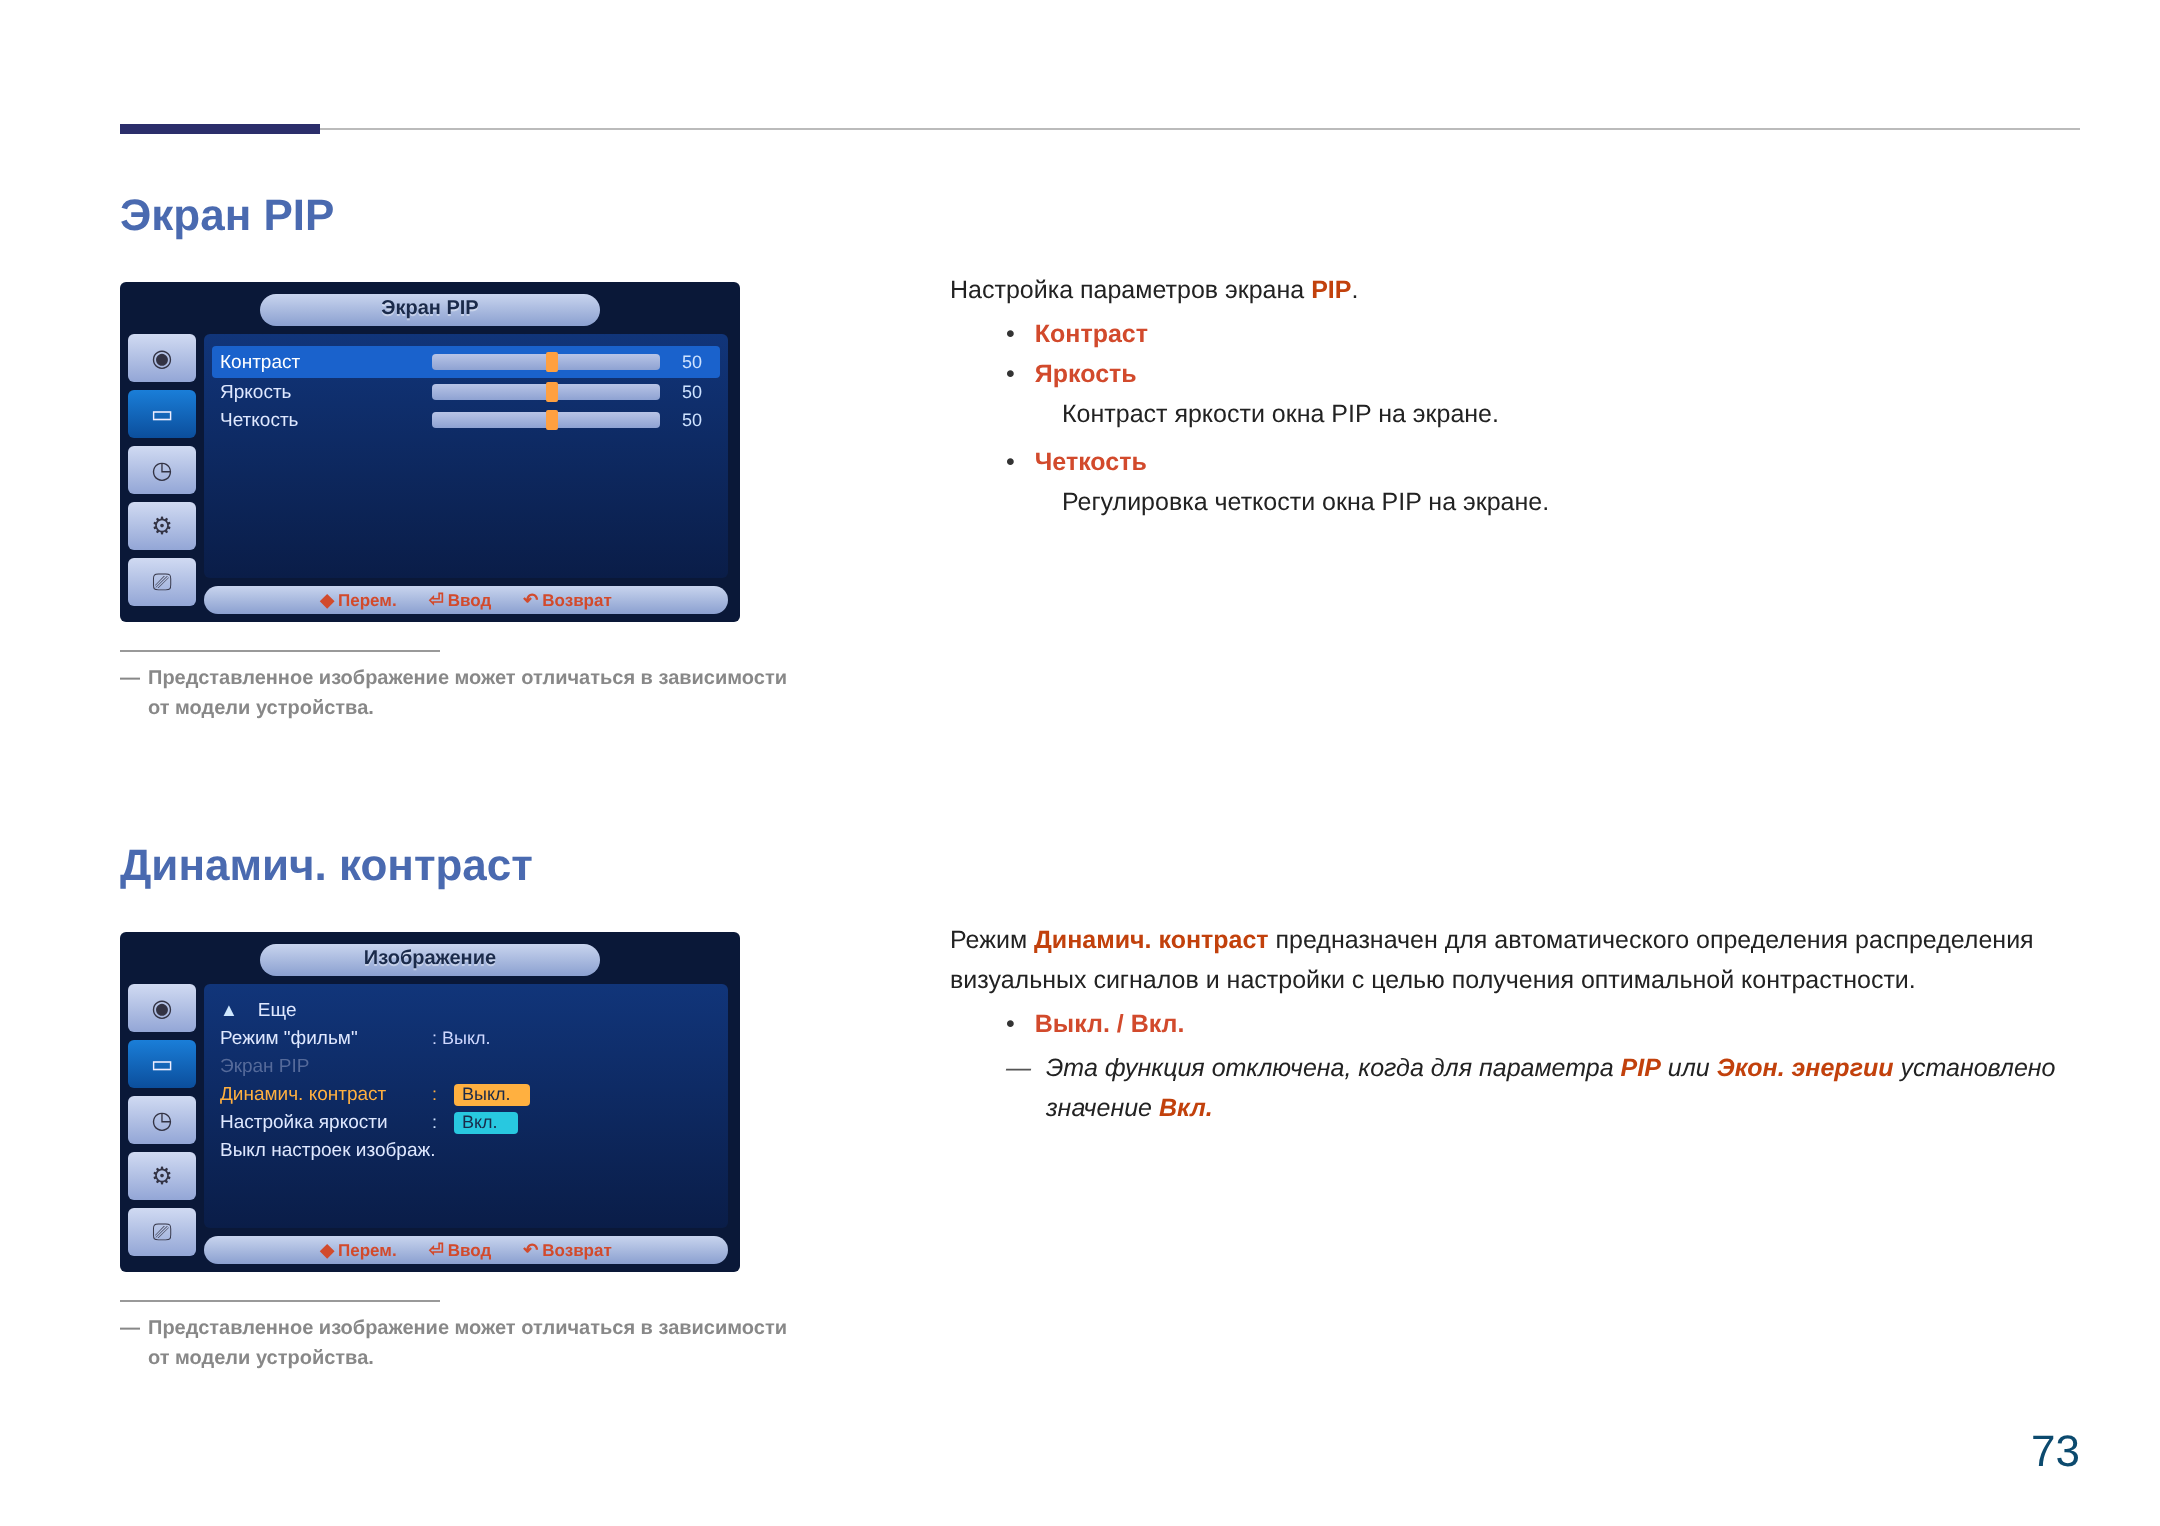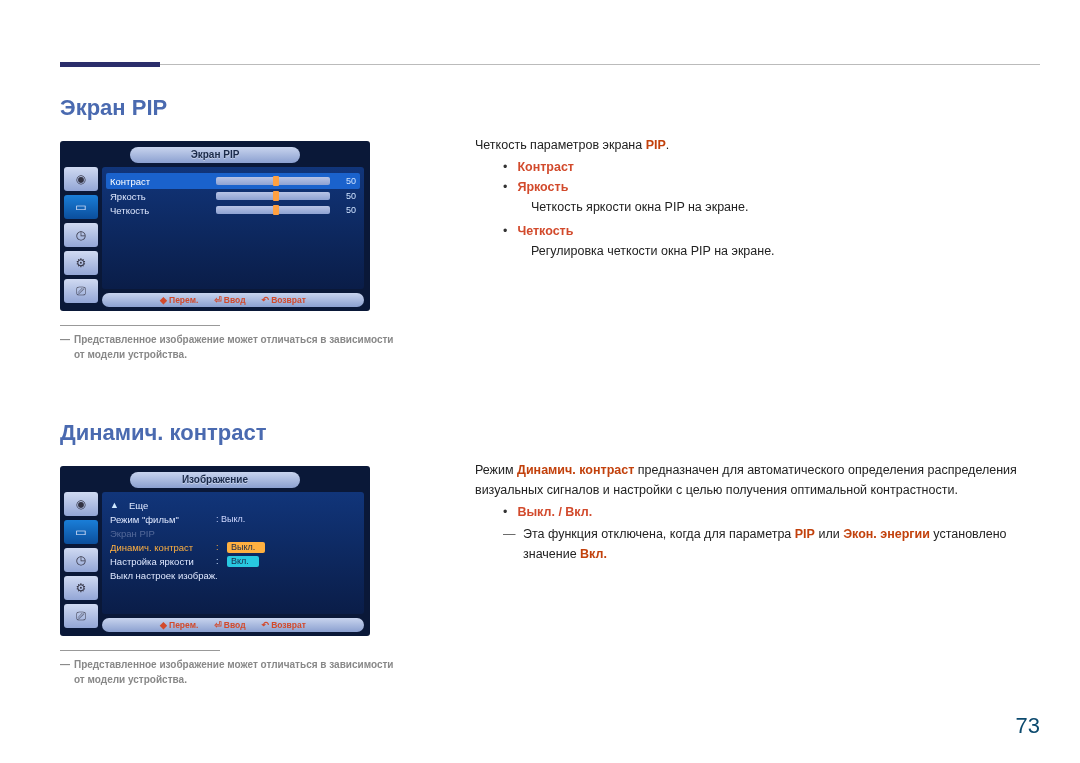--- a/index.html
+++ b/index.html
@@ -66,20 +66,21 @@
     content: "―";
     position: absolute;
     left: 0;
     color: #888;
   }
   .dash-note {
     margin-left: 28px;
     position: relative;
     padding-left: 20px;
     color: #222;
+    font-style: italic;
   }
   .dash-note::before {
     content: "―";
     position: absolute;
     left: 0;
     color: #555;
   }
 
   
   .osd {
@@ -151,21 +152,21 @@
     position: relative;
   }
   .slider::after {
     content: "";
     position: absolute;
     left: 50%; top: -1px;
     width: 6px; height: 10px;
     background: #ffa040;
     border-radius: 1px;
   }
-  .osd-row .num { width: 20px; text-align: right; font-size: 9px; }
+  .osd-row .num { width: 20px; text-align: center; font-size: 9px; }
   .osd-footer {
     position: absolute;
     left: 42px; right: 6px; bottom: 4px; height: 14px;
     background: linear-gradient(#c8d4ee, #8ba0d0);
     border-radius: 7px;
     display: flex; align-items: center; justify-content: center; gap: 16px;
     color: #d24a2c;
     font-size: 8.5px;
     font-weight: 600;
   }
@@ -232,26 +233,26 @@
               <span>Возврат</span>
             </span>
         </div>
       </div>
       <div class="note-rule"></div>
       <div class="note">Представленное изображение может отличаться в зависимости от модели устройства.</div>
     </div>
 
     <div class="right-col">
       <div>
-        <span>Четкость параметров экрана </span><span class="accent">PIP</span><span>.</span>
+        <span>Настройка параметров экрана </span><span class="accent">PIP</span><span>.</span>
       </div>
       <div class="bullet-list">
         <div class="bullet-item"><span class="bullet-label">Контраст</span></div>
         <div class="bullet-item"><span class="bullet-label">Яркость</span></div>
-        <div class="bullet-desc">Четкость яркости окна PIP на экране.</div>
+        <div class="bullet-desc">Контраст яркости окна PIP на экране.</div>
         <div class="bullet-item"><span class="bullet-label">Четкость</span></div>
         <div class="bullet-desc">Регулировка четкости окна PIP на экране.</div>
       </div>
     </div>
   </div>
 </div>
 
 <div class="section section-2">
   <h2 class="section-title">Динамич. контраст</h2>
   <div class="columns">

